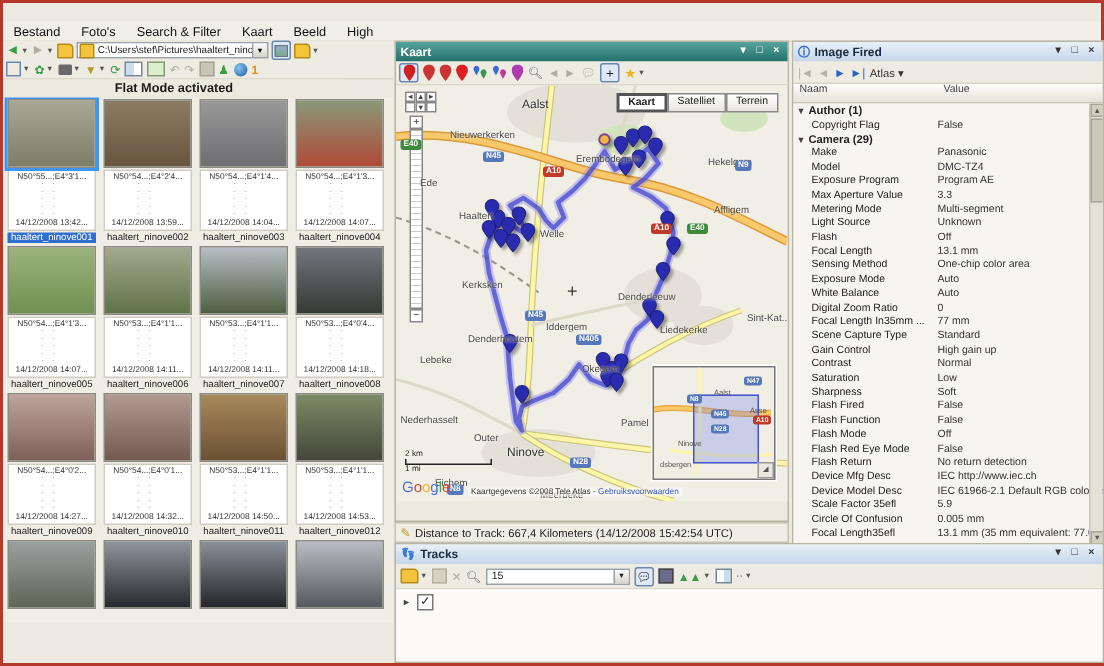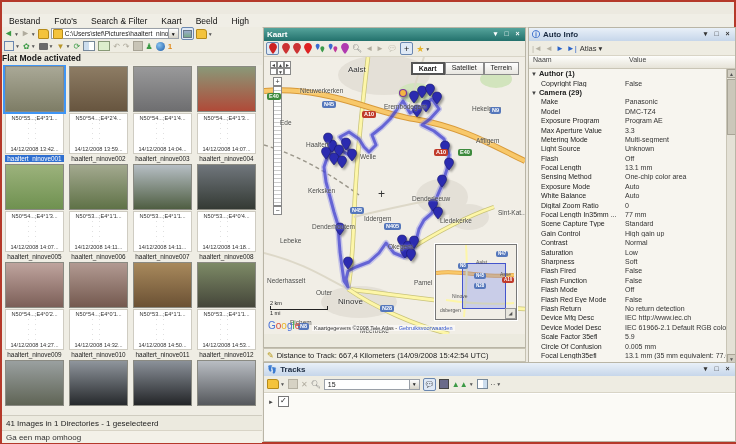--- a/index.html
+++ b/index.html
@@ -18,21 +18,21 @@
   .tbtn{height:11px;display:inline-flex;align-items:center;justify-content:center;font-size:8px;}
   .arr{font-size:9px;line-height:9px;}
   .grn{color:#3b9a45;} .gry{color:#b0ac9e;} .dd{font-size:5px;color:#555;margin-left:1px;}
   .pathbox{width:128px;height:11px;background:#fff;border:1px solid #9aa0a8;display:flex;align-items:center;box-sizing:border-box;}
   .pathbox .pin-ic{width:8px;height:8px;background:#f4c33c;border:1px solid #b58a1a;margin:0 2px 0 1px;border-radius:1px;}
   .pathbox input{border:0;flex:1;font-size:6.6px;font-family:"Liberation Sans",sans-serif;padding:0;height:9px;outline:none;color:#222;}
   .pathbox .cbo{width:9px;height:9px;background:linear-gradient(#fdfdfd,#d6d3c8);border-left:1px solid #9aa0a8;font-size:5px;display:flex;align-items:center;justify-content:center;}
   .ic{width:11px;height:11px;display:inline-flex;align-items:center;justify-content:center;font-size:8px;border-radius:2px;}
   .ic.sq{border:1px solid #6a87b0;background:#dfe9f5;}
   
-  .banner{position:absolute;left:0;top:51px;width:228px;height:12px;background:#eceadf;font-size:8.5px;font-weight:bold;color:#1a1a1a;border-bottom:1px solid #ddd9cb;}
+  .banner{position:absolute;left:0;top:51px;width:228px;height:12px;background:#eceadf;font-size:8.5px;font-weight:bold;text-align:center;color:#1a1a1a;border-bottom:1px solid #ddd9cb;}
   
   .grid{position:absolute;left:0;top:63px;width:260px;height:350px;background:#efede4;overflow:hidden;display:flex;flex-wrap:wrap;align-content:flex-start;padding:1px 0 0 1px;box-sizing:border-box;}
   .cell{width:63px;margin:0 1px 2px 0;}
   .cell .img{width:59px;height:46px;margin:0 auto;border:1px solid #8a8a82;box-sizing:border-box;}
   .cell.sel .img{outline:2px solid #3f95f5;}
   .cap{width:59px;margin:1px auto 0;background:#fff;border:1px solid #cfccc2;box-sizing:border-box;text-align:center;padding:1px 0;}
   .cap .coords{font-size:5.6px;color:#333;white-space:nowrap;overflow:hidden;}
   .cap .dots{font-size:6px;color:#999;line-height:5px;letter-spacing:5px;}
   .cap .date{font-size:5.6px;color:#333;white-space:nowrap;overflow:hidden;}
   .fname{font-size:6.4px;color:#222;text-align:center;margin-top:1px;white-space:nowrap;}
@@ -345,22 +345,20 @@
         <div class="img" style="background: linear-gradient(rgb(143, 149, 156), rgb(38, 41, 44));"></div>
       </div>
       <div class="cell">
         <div class="img" style="background: linear-gradient(rgb(139, 145, 153), rgb(35, 37, 40));"></div>
       </div>
       <div class="cell">
         <div class="img" style="background: linear-gradient(rgb(185, 189, 195), rgb(85, 88, 92));"></div>
       </div>
     </div>
 
-  <div class="lstatus">41 Images in 1 Directories - 1 geselecteerd</div>
-  <div class="uplink">Ga een map omhoog</div>
 
   <div class="panel" id="mapPanel">
     <div class="ptitle teal">
       <span>Kaart</span>
       <span class="pbtns">
         <span class="pbtn">▾</span>
         <span class="pbtn">□</span>
         <span class="pbtn">×</span>
       </span>
     </div>
@@ -550,27 +548,27 @@
             <div class="badge b-n" style="position: absolute; font-size: 4.5px; line-height: 6px; left: 22px; top: 18px;">N8</div>
             <div class="badge b-n" style="position: absolute; font-size: 4.5px; line-height: 6px; left: 60px; top: 6px;">N47</div>
           </div>
         <div class="corner">◢</div>
       </div>
     </div>
   </div>
 
   <div class="mstatus">
     <span class="pencil">✎</span>
-    <span>Distance to Track: 667,4 Kilometers (14/09/2008 15:42:54 UTC)</span>
+    <span>Distance to Track: 667,4 Kilometers (14/12/2008 15:42:54 UTC)</span>
   </div>
 
   <div class="panel" id="infoPanel">
     <div class="ptitle lite">
       <span style="color:#2a62c8;margin-right:3px;font-weight:bold;">ⓘ</span>
-      <span>Auto Info</span>
+      <span>Image Fired</span>
       <span class="pbtns">
         <span class="pbtn">▾</span>
         <span class="pbtn">□</span>
         <span class="pbtn">×</span>
       </span>
     </div>
     <div class="itools">
       <span class="nav off">|◄</span>
       <span class="nav off">◄</span>
       <span class="nav on">►</span>

